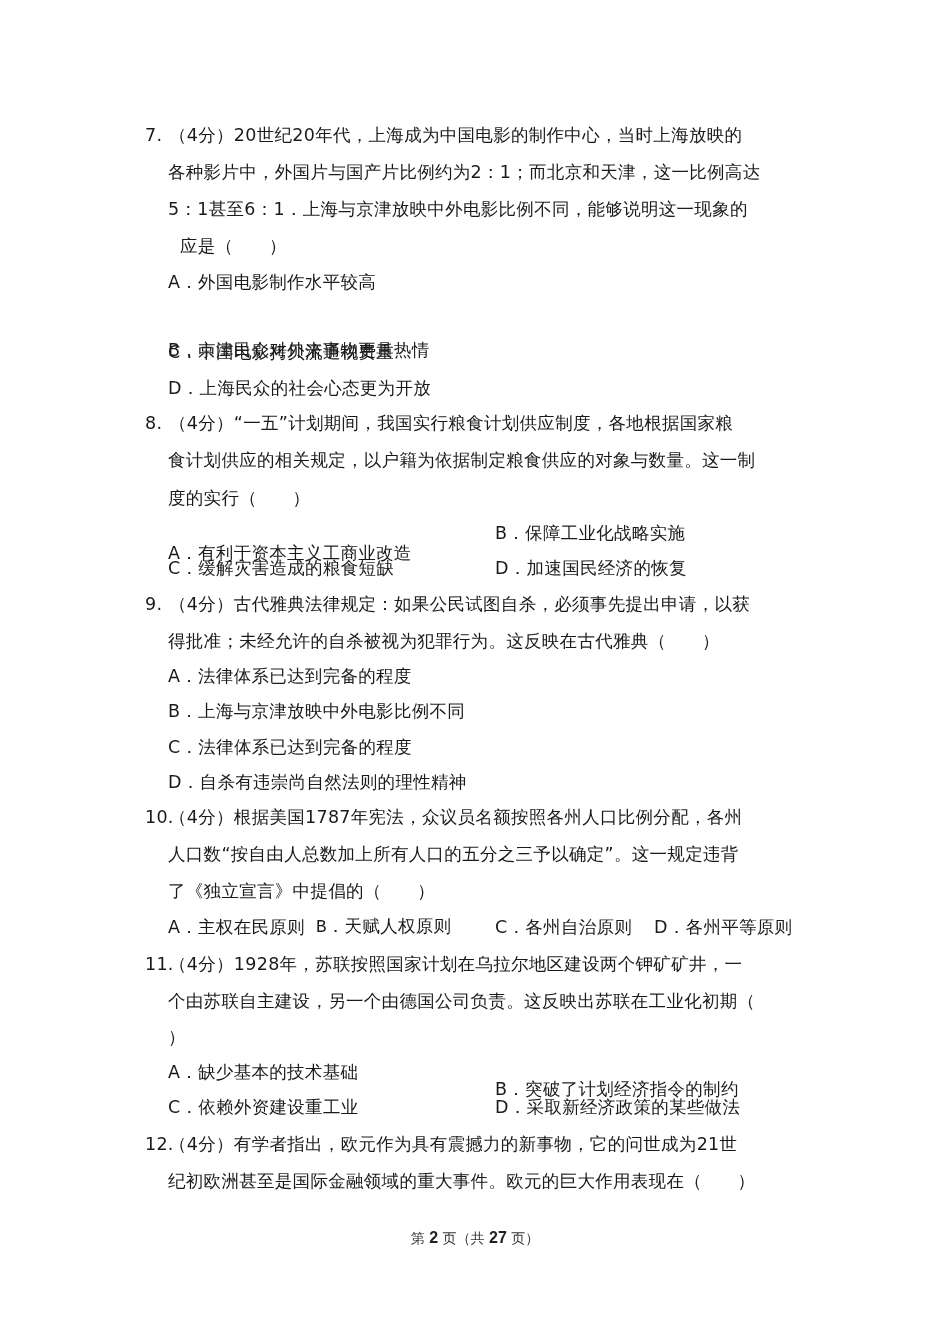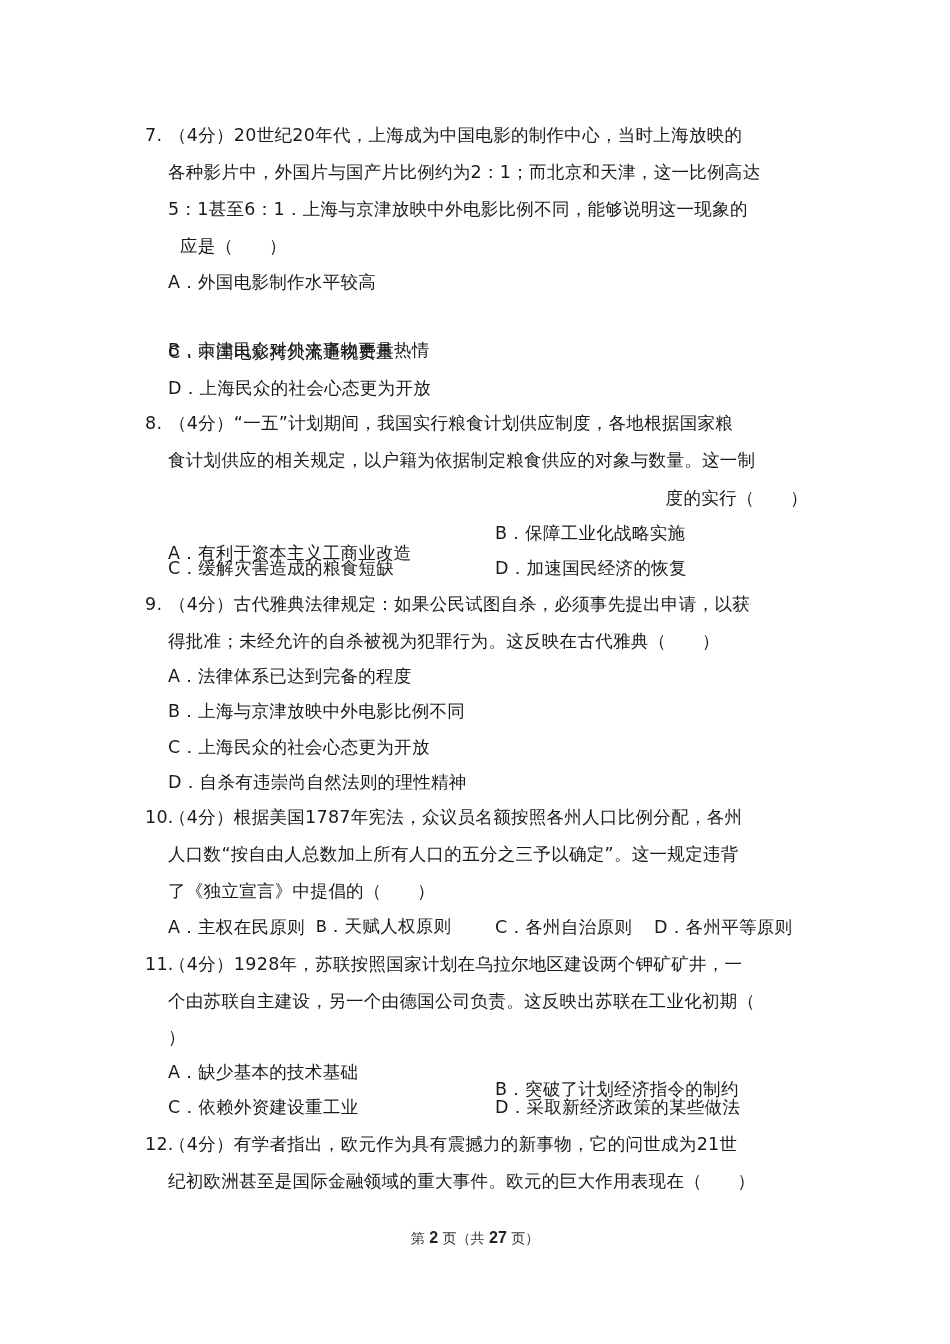--- a/index.html
+++ b/index.html
@@ -38,33 +38,33 @@
     <div class="line" style="top:235px;margin-left:12px;">应是（　　）</div>
     <div class="opt col-a" style="top:271px;">A．外国电影制作水平较高</div>
     <div class="opt col-a" style="top:306px;margin-top:33px;">B．京津民众对外来事物更具热情</div>
     <div class="opt col-a" style="top:341px;">C．中国电影拷贝流通税费重</div>
     <div class="opt col-a" style="top:377px;">D．上海民众的社会心态更为开放</div>
   </div>
 
   <div>
     <div class="line qline" style="top:412px;"><span class="q-num">8.</span><span>（4分）“一五”计划期间，我国实行粮食计划供应制度，各地根据国家粮</span></div>
     <div class="line" style="top:449px;">食计划供应的相关规定，以户籍为依据制定粮食供应的对象与数量。这一制</div>
-    <div class="line" style="top:487px;text-align:right;">度的实行（　　）</div>
+    <div class="line" style="top:487px;">度的实行（　　）</div>
     <div class="opt col-a" style="top:522px;margin-top:20px;">A．有利于资本主义工商业改造</div>
     <div class="opt col-b" style="top:522px;">B．保障工业化战略实施</div>
     <div class="opt col-a" style="top:557px;">C．缓解灾害造成的粮食短缺</div>
     <div class="opt col-b" style="top:557px;">D．加速国民经济的恢复</div>
   </div>
 
   <div>
     <div class="line qline" style="top:593px;"><span class="q-num">9.</span><span>（4分）古代雅典法律规定：如果公民试图自杀，必须事先提出申请，以获</span></div>
     <div class="line" style="top:630px;">得批准；未经允许的自杀被视为犯罪行为。这反映在古代雅典（　　）</div>
     <div class="opt col-a" style="top:665px;">A．法律体系已达到完备的程度</div>
     <div class="opt col-a" style="top:700px;">B．上海与京津放映中外电影比例不同</div>
-    <div class="opt col-a" style="top:736px;">C．上海民众的社会心态更为开放</div>
+    <div class="opt col-a" style="top:736px;">C．法律体系已达到完备的程度</div>
     <div class="opt col-a" style="top:771px;">D．自杀有违崇尚自然法则的理性精神</div>
   </div>
 
   <div>
     <div class="line qline" style="top:806px;"><span class="q-num wide">10.</span><span>（4分）根据美国1787年宪法，众议员名额按照各州人口比例分配，各州</span></div>
     <div class="line" style="top:843px;">人口数“按自由人总数加上所有人口的五分之三予以确定”。这一规定违背</div>
     <div class="line" style="top:880px;">了《独立宣言》中提倡的（　　）</div>
     <div class="opt col-a" style="top:916px;">A．主权在民原则</div>
     <div class="opt" style="top:916px; left:316px;font-family:Liberation Mono, monospace;">B．天赋人权原则</div>
     <div class="opt" style="top:916px; left:495px;">C．各州自治原则</div>

